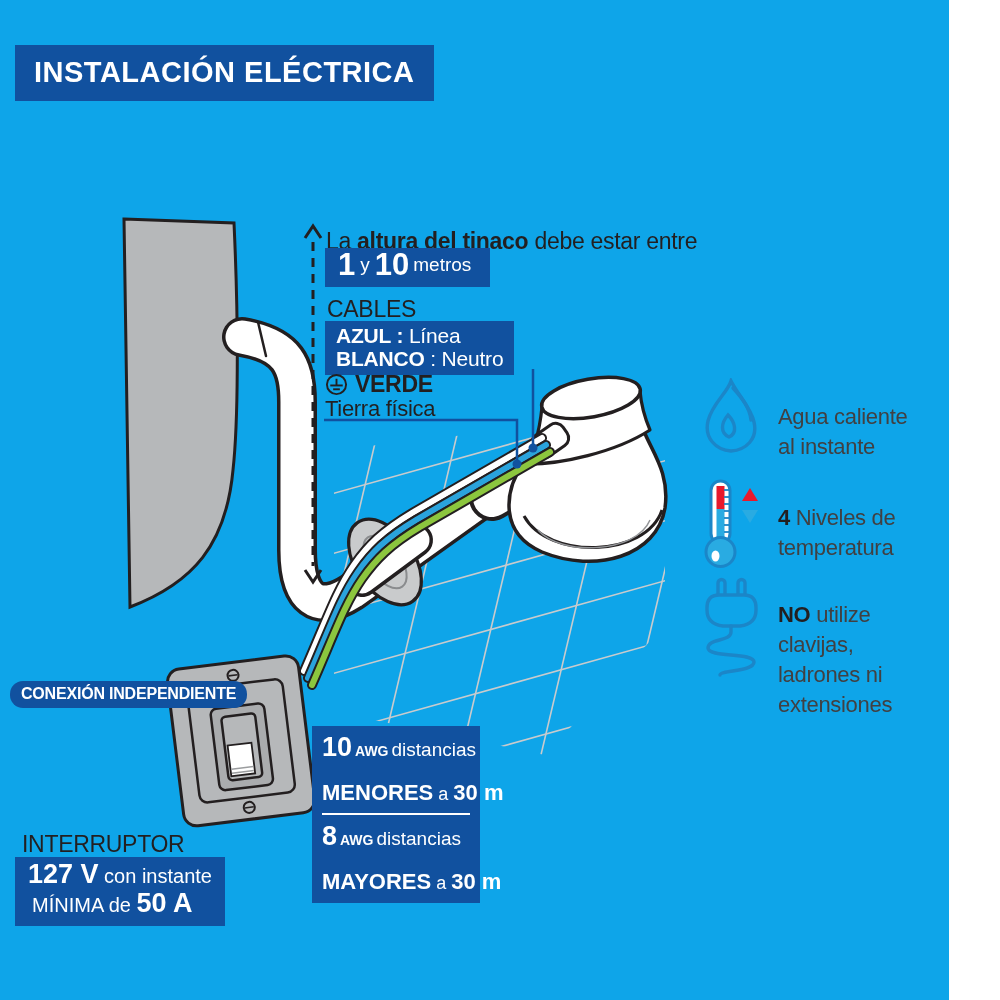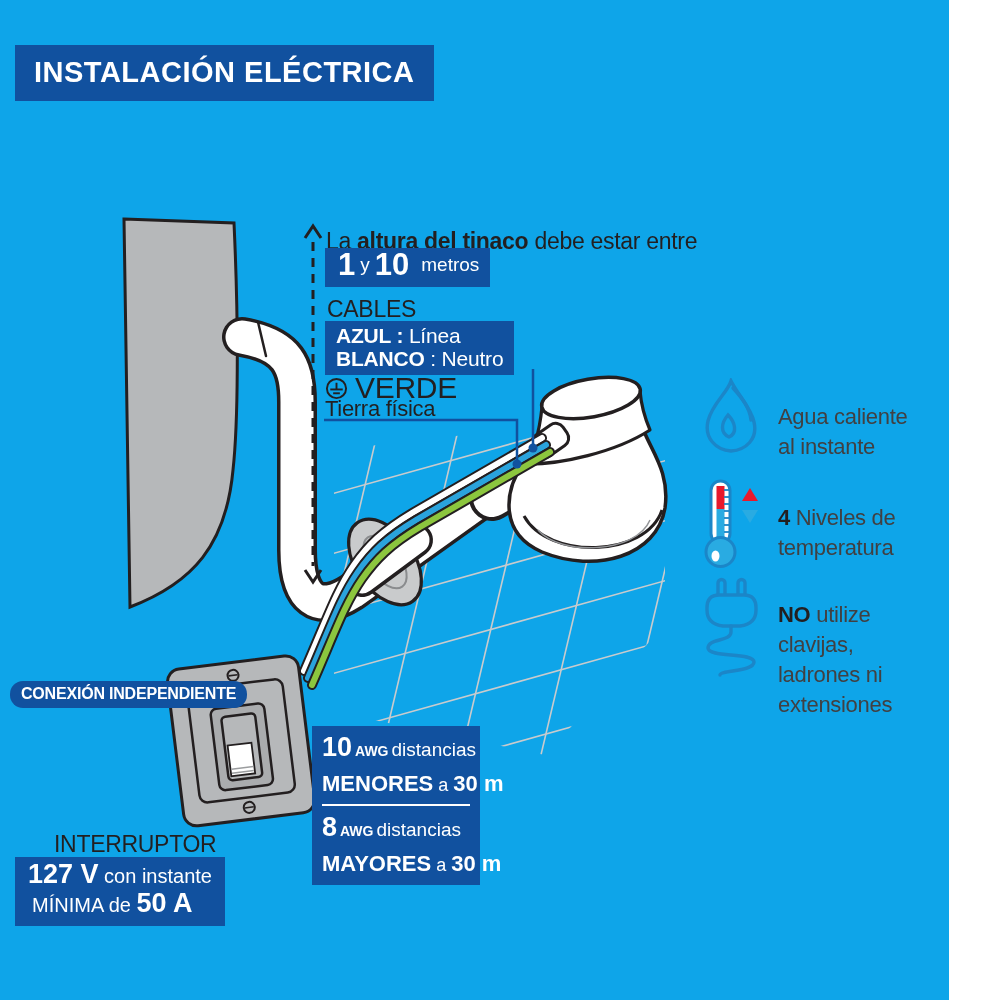--- a/index.html
+++ b/index.html
@@ -12,52 +12,52 @@
             font-weight:bold; font-size:29px; letter-spacing:.5px;
             padding:11px 19px 12px; }
 
   .height-note { left:326px; top:206px; font-size:23px; letter-spacing:-.3px;margin-top:22px; }
   .height-note b { font-weight:bold; }
 
   .range-box { left:325px; top:248px; width:165px; height:39px; background:#11519f;
                color:#fff; display:flex; align-items:baseline; padding:0 0 6px 13px; }
   .range-box .big { font-size:31px; font-weight:bold; align-self:center; line-height:39px; }
   .range-box .small { font-size:19px; align-self:center; line-height:39px; margin:0 5px; }
-  .range-box .unit { margin-left:12px;text-align:right; }
+  .range-box .unit { margin-left:4px;text-align:right; }
 
   .sec-heading { font-size:23px; letter-spacing:-.3px; }
   .cables-heading { left:327px; top:296px; }
 
   .cables-box { left:325px; top:321px; background:#11519f; color:#fff;
                 font-size:21px; line-height:23px; padding:3px 11px 5px; letter-spacing:-.2px; }
   .cables-box b { font-weight:bold;margin-top:9px; }
 
   .verde-row { left:325px; top:371px; display:flex; align-items:center; gap:7px; }
-  .verde-row .lbl { font-size:30px; font-weight:normal; letter-spacing:-.3px; }
+  .verde-row .lbl { font-size:23px; font-weight:bold; letter-spacing:-.3px; }
   .tierra { left:325px; top:396px; font-size:22px; letter-spacing:-.3px; }
 
   .feature-text { left:778px; font-size:22px; line-height:30px; color:#414042; letter-spacing:-.3px;margin-top:11px; }
   .feature-text b { font-weight:bold; color:#231f20; }
   .ft1 { top:391px; } .ft2 { top:492px; } .ft3 { top:589px; }
 
   .conexion { left:10px; top:681px; background:#11519f; color:#fff; font-weight:bold;
               font-size:16px; padding:4px 11px 5px; letter-spacing:-.2px;border-radius:13px; }
   .directo { left:8px; top:719px; font-weight:bold; font-size:19px; letter-spacing:-.3px; }
 
   .calibre-heading { left:318px; top:698px;margin-top:34px; }
   .calibre-box { left:312px; top:726px; width:168px; background:#11519f; color:#fff;
                  padding:6px 10px 8px; }
   .calibre-box .r1 { font-size:19px; white-space:nowrap; }
   .calibre-box .r1 .num { font-size:27px; font-weight:bold; }
   .calibre-box .r1 .awg { font-size:14px; font-weight:bold; margin:0 3px; }
-  .calibre-box .r2 { font-size:18px; white-space:nowrap; margin-top:8px; }
+  .calibre-box .r2 { font-size:18px; white-space:nowrap; margin-top:17px; }
   .calibre-box .r2 b { font-size:22px; font-weight:bold; }
   .calibre-divider { border:none; border-top:2px solid #fff; margin:7px 0 6px; }
 
-  .interruptor-heading { left:22px; top:831px;margin-left:32px; }
+  .interruptor-heading { left:22px; top:831px; }
   .interruptor-box { left:15px; top:857px; background:#11519f; color:#fff; padding:4px 13px 7px;
                      white-space:nowrap; }
   .interruptor-box .l1 b, .interruptor-box .l2 b { font-size:27px; font-weight:bold; }
   .interruptor-box .l1, .interruptor-box .l2 { font-size:20px; line-height:27px; }
   .interruptor-box .l2 { padding-left:4px; }
 </style>
 </head>
 <body>
 
 <div class="canvas">

